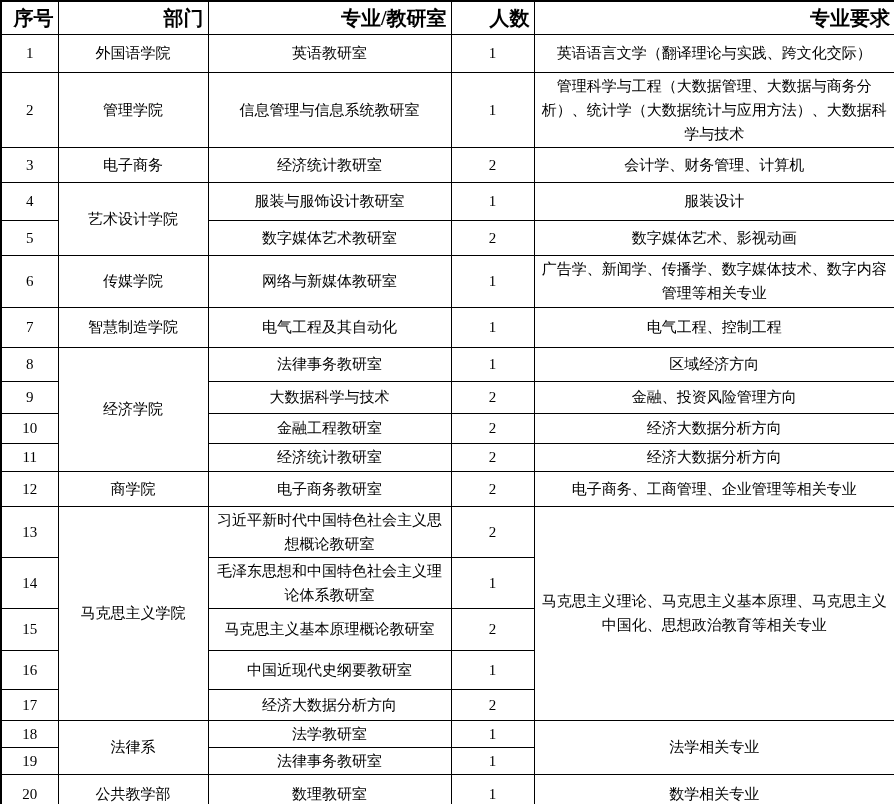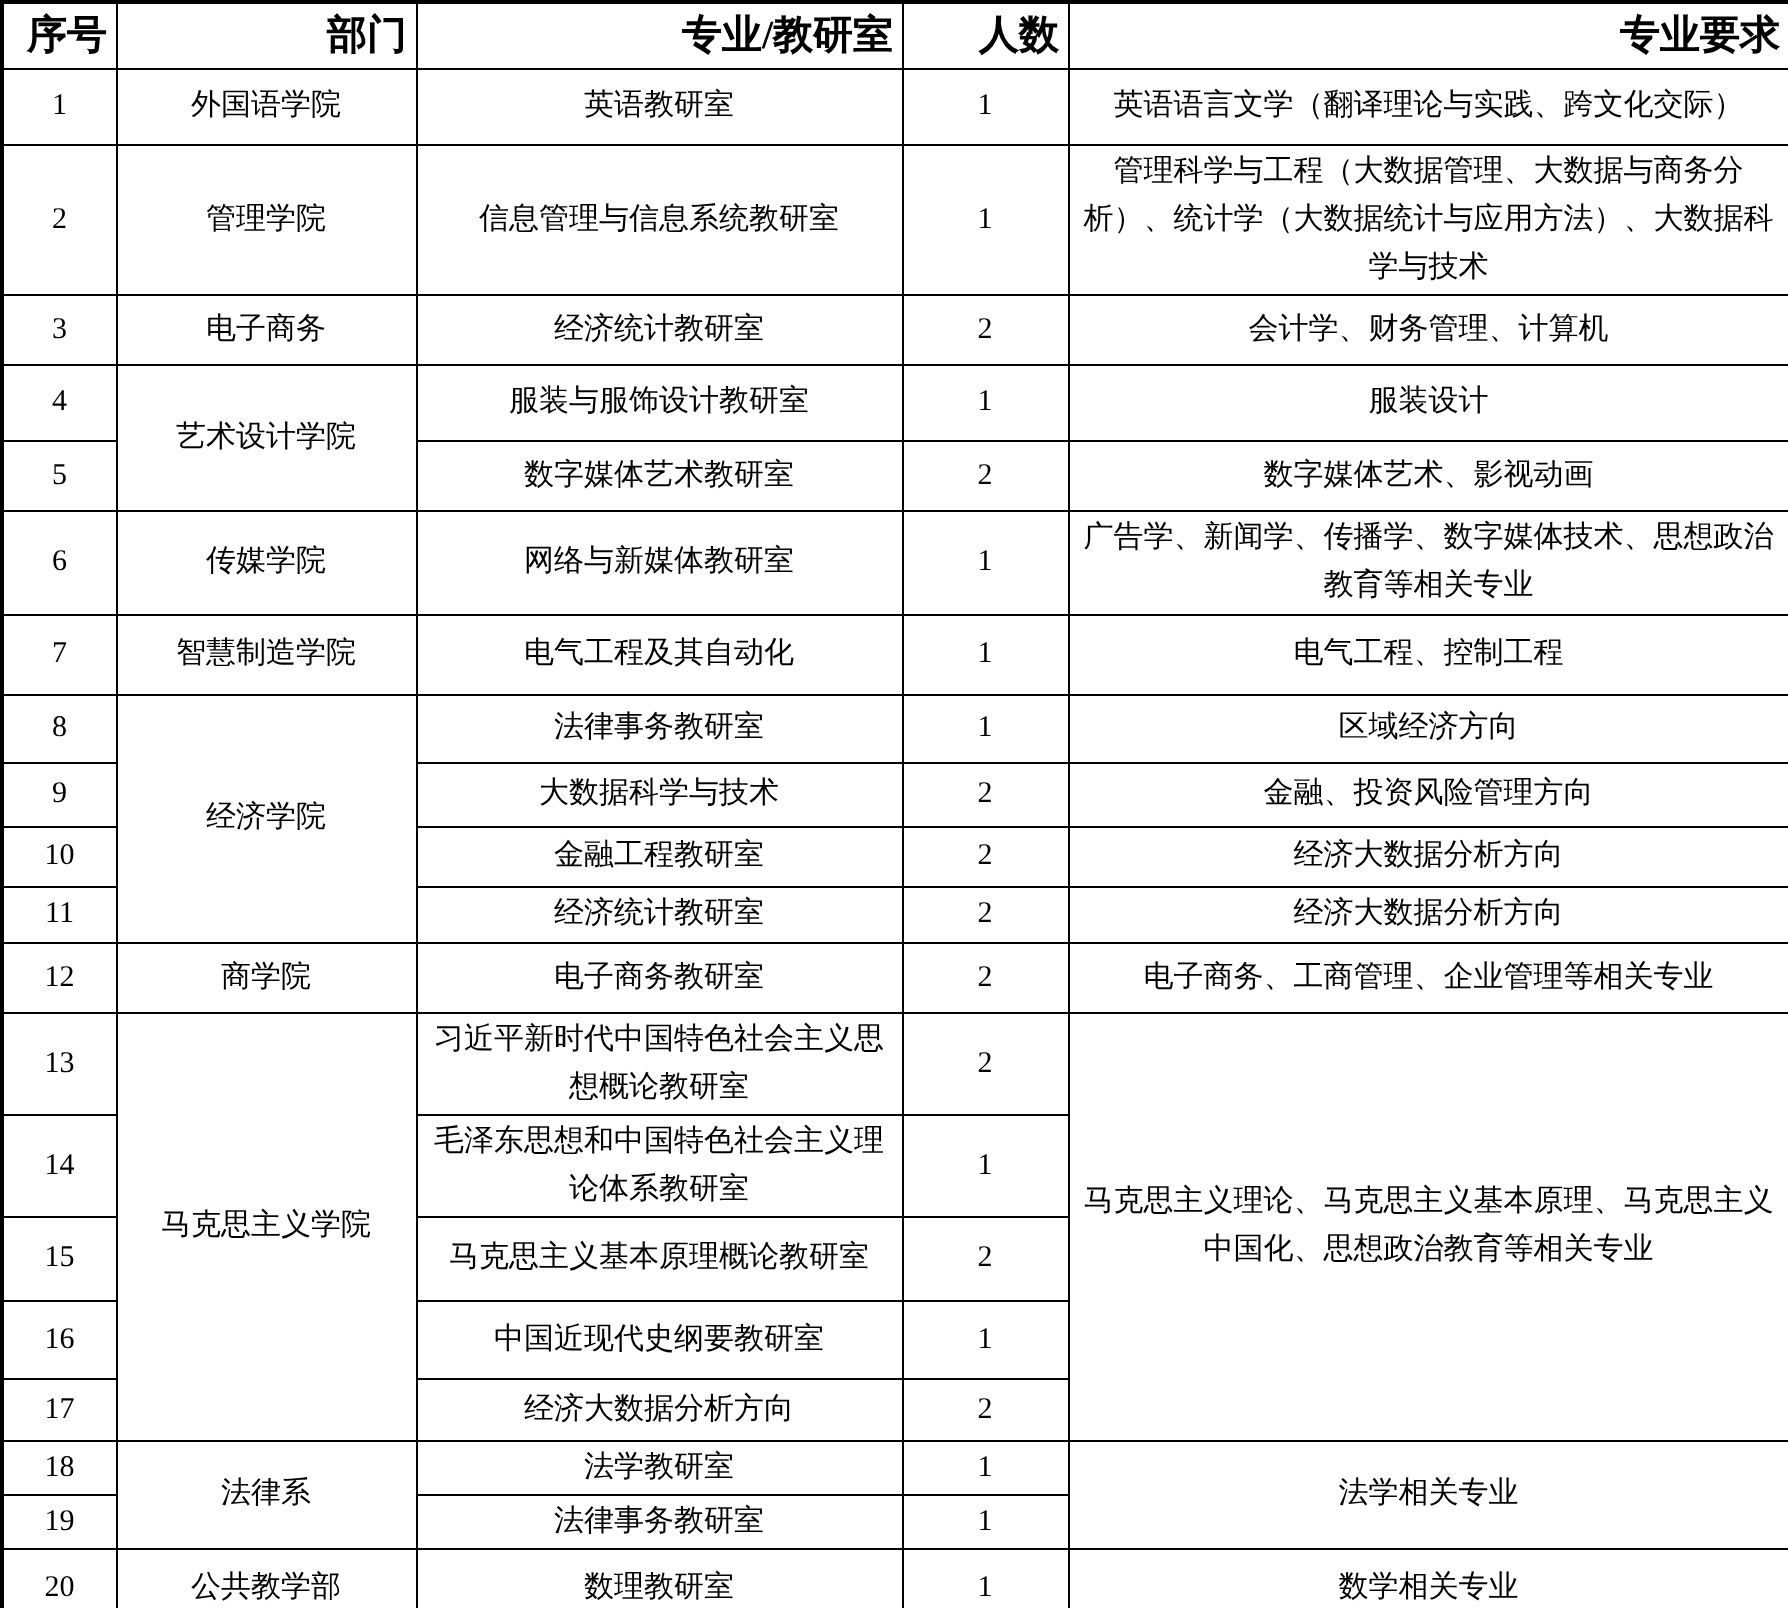--- a/index.html
+++ b/index.html
@@ -115,21 +115,21 @@
       <td>5</td>
       <td>数字媒体艺术教研室</td>
       <td>2</td>
       <td>数字媒体艺术、影视动画</td>
     </tr>
     <tr>
       <td>6</td>
       <td>传媒学院</td>
       <td>网络与新媒体教研室</td>
       <td>1</td>
-      <td>广告学、新闻学、传播学、数字媒体技术、思想政治教育等相关专业</td>
+      <td>广告学、新闻学、传播学、数字媒体技术、数字内容管理等相关专业</td>
     </tr>
     <tr>
       <td>7</td>
       <td>智慧制造学院</td>
       <td>电气工程及其自动化</td>
       <td>1</td>
       <td>电气工程、控制工程</td>
     </tr>
     <tr>
       <td>8</td>

